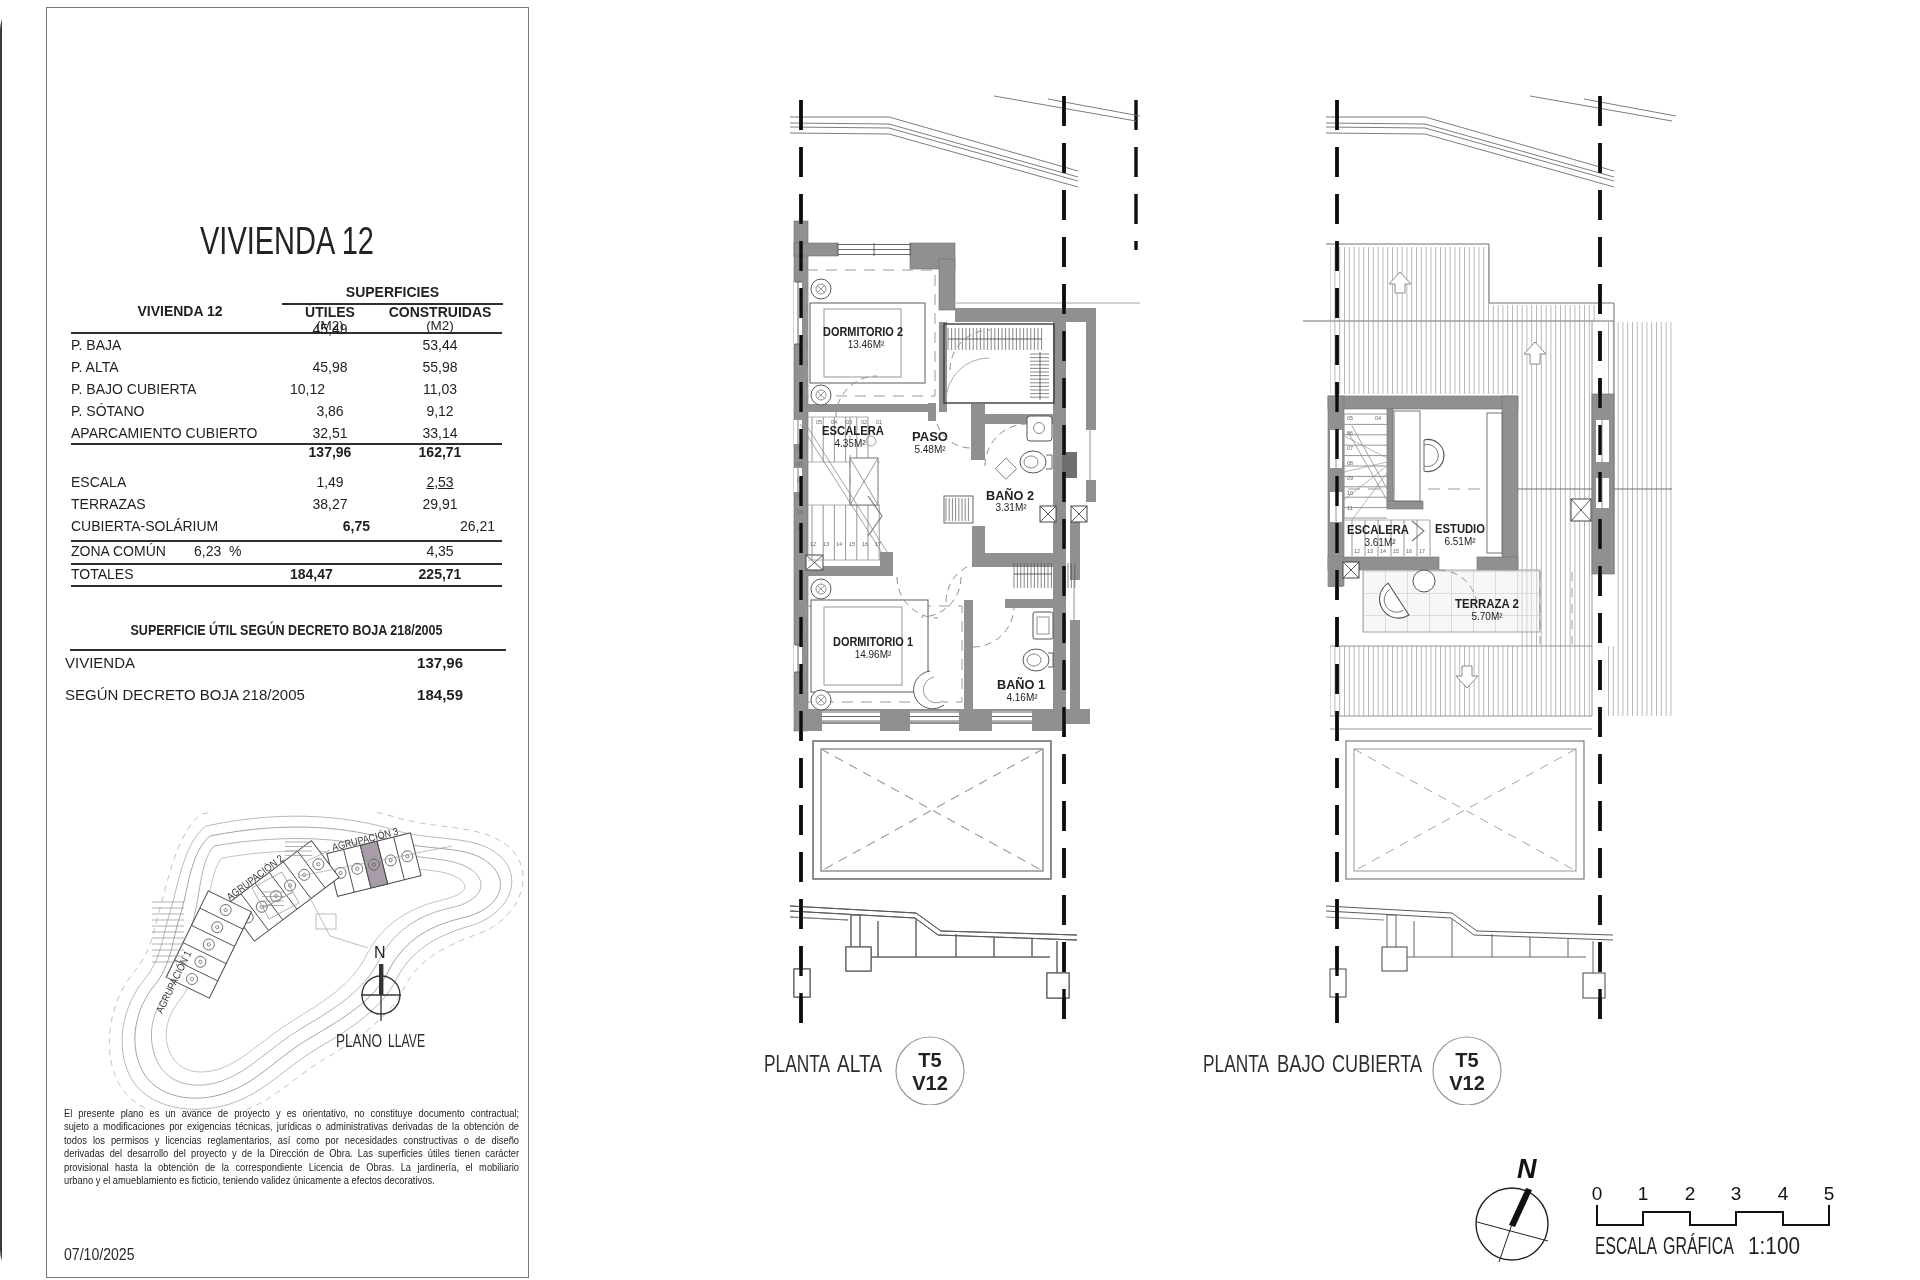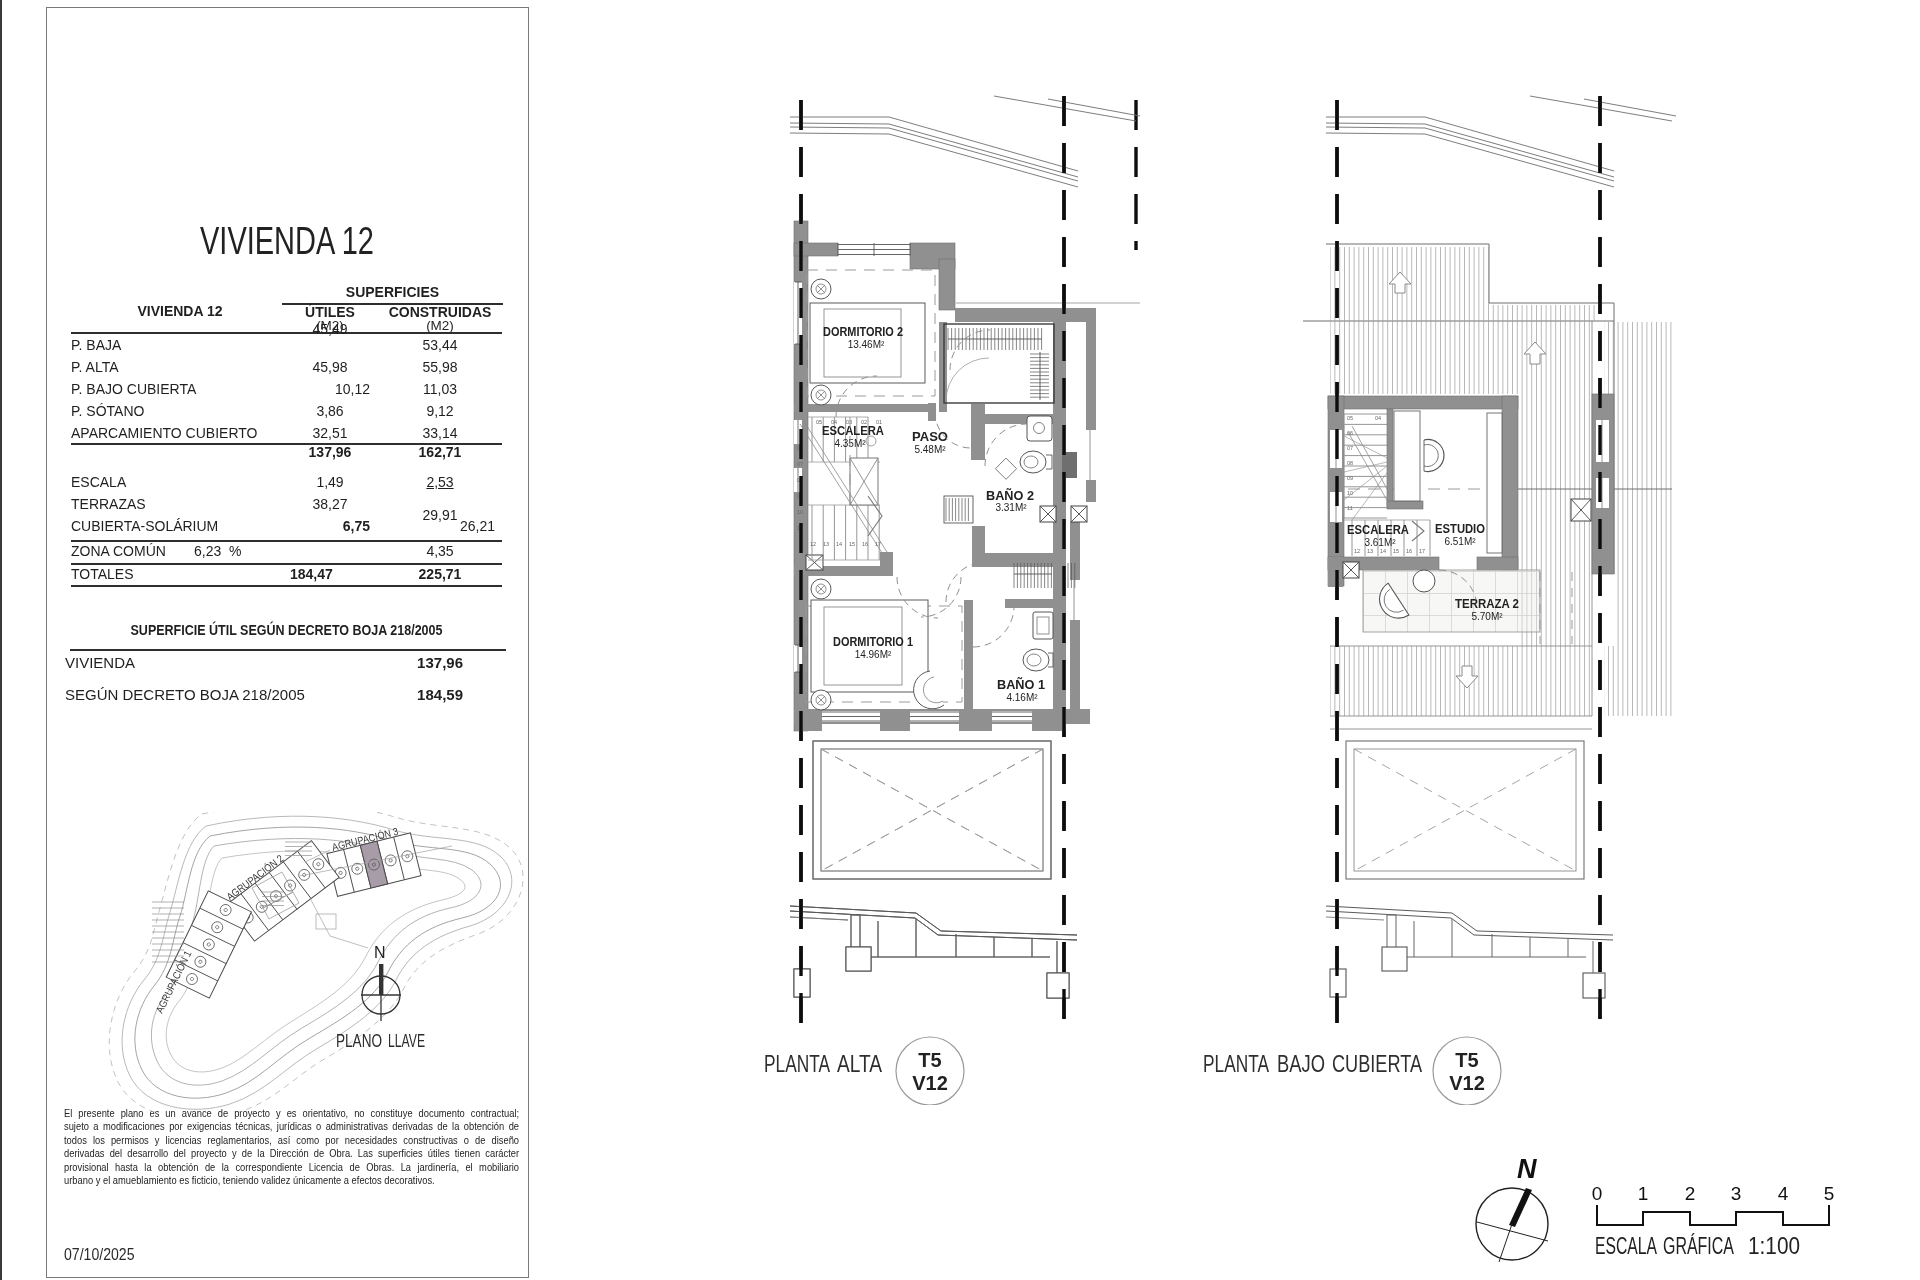--- a/index.html
+++ b/index.html
@@ -1,16 +1,16 @@
 <!DOCTYPE html>
 <html><head><meta charset="utf-8">
 <style>
 html,body{margin:0;padding:0;background:#fff;}
 #page{position:relative;width:1920px;height:1280px;background:#ffffff;overflow:hidden;
-  font-family:"Liberation Sans", sans-serif;color:#1f1f1f;}
+  font-family:"Liberation Sans", sans-serif;color:#1f1f1f;border-radius:30px;}
 .abs{position:absolute;}
 .hline{position:absolute;background:#2e2e2e;height:2px;}
 svg text{font-family:"Liberation Sans", sans-serif;}
 </style></head><body>
 <div id="page">
 
 <div class="abs" style="left:0;top:0;width:2px;height:1280px;background:#3a3a3a;"></div>
 
 <div class="abs" style="left:46px;top:7px;width:481px;height:1269px;border:1.5px solid #7a7a7a;"></div>
 
@@ -28,39 +28,39 @@
 <div class="abs" style="left:385px;top:318px;width:110px;text-align:center;font-size:13.5px;">(M2)</div>
 <div class="hline" style="left:71px;top:332px;width:431px;"></div>
 
 <div class="abs" style="left:71px;top:337px;font-size:14px;">P. BAJA</div>
 <div class="abs" style="left:290px;top:321px;width:80px;text-align:center;font-size:14px;">45,49</div>
 <div class="abs" style="left:385px;top:337px;width:110px;text-align:center;font-size:14px;">53,44</div>
 <div class="abs" style="left:71px;top:359px;font-size:14px;">P. ALTA</div>
 <div class="abs" style="left:290px;top:359px;width:80px;text-align:center;font-size:14px;">45,98</div>
 <div class="abs" style="left:385px;top:359px;width:110px;text-align:center;font-size:14px;">55,98</div>
 <div class="abs" style="left:71px;top:381px;font-size:14px;">P. BAJO CUBIERTA</div>
-<div class="abs" style="left:290px;top:381px;width:80px;text-align:right;font-size:14px;">10,12</div>
+<div class="abs" style="left:290px;top:381px;width:80px;text-align:left;font-size:14px;">10,12</div>
 <div class="abs" style="left:385px;top:381px;width:110px;text-align:center;font-size:14px;">11,03</div>
 <div class="abs" style="left:71px;top:403px;font-size:14px;">P. SÓTANO</div>
 <div class="abs" style="left:290px;top:403px;width:80px;text-align:center;font-size:14px;">3,86</div>
 <div class="abs" style="left:385px;top:403px;width:110px;text-align:center;font-size:14px;">9,12</div>
 <div class="abs" style="left:71px;top:425px;font-size:14px;">APARCAMIENTO CUBIERTO</div>
 <div class="abs" style="left:290px;top:425px;width:80px;text-align:center;font-size:14px;">32,51</div>
 <div class="abs" style="left:385px;top:425px;width:110px;text-align:center;font-size:14px;">33,14</div>
 <div class="hline" style="left:71px;top:443px;width:431px;"></div>
 
 <div class="abs" style="left:290px;top:444px;width:80px;text-align:center;font-size:14px;font-weight:bold;">137,96</div>
 <div class="abs" style="left:385px;top:444px;width:110px;text-align:center;font-size:14px;font-weight:bold;">162,71</div>
 
 <div class="abs" style="left:71px;top:474px;font-size:14px;">ESCALA</div>
 <div class="abs" style="left:290px;top:474px;width:80px;text-align:center;font-size:14px;">1,49</div>
 <div class="abs" style="left:385px;top:474px;width:110px;text-align:center;font-size:14px;text-decoration:underline;">2,53</div>
 <div class="abs" style="left:71px;top:496px;font-size:14px;">TERRAZAS</div>
 <div class="abs" style="left:290px;top:496px;width:80px;text-align:center;font-size:14px;">38,27</div>
-<div class="abs" style="left:385px;top:496px;width:110px;text-align:center;font-size:14px;margin-top:11px;">29,91</div>
+<div class="abs" style="left:385px;top:496px;width:110px;text-align:center;font-size:14px;">29,91</div>
 <div class="abs" style="left:71px;top:518px;font-size:14px;">CUBIERTA-SOLÁRIUM</div>
 <div class="abs" style="left:290px;top:518px;width:80px;text-align:right;font-size:14px;font-weight:bold;">6,75</div>
 <div class="abs" style="left:385px;top:518px;width:110px;text-align:right;font-size:14px;">26,21</div>
 <div class="hline" style="left:71px;top:540px;width:431px;"></div>
 
 <div class="abs" style="left:71px;top:543px;font-size:14px;">ZONA COMÚN</div>
 <div class="abs" style="left:194px;top:543px;font-size:14px;">6,23&nbsp; %</div>
 <div class="abs" style="left:385px;top:543px;width:110px;text-align:center;font-size:14px;">4,35</div>
 <div class="hline" style="left:71px;top:563px;width:431px;"></div>
 

